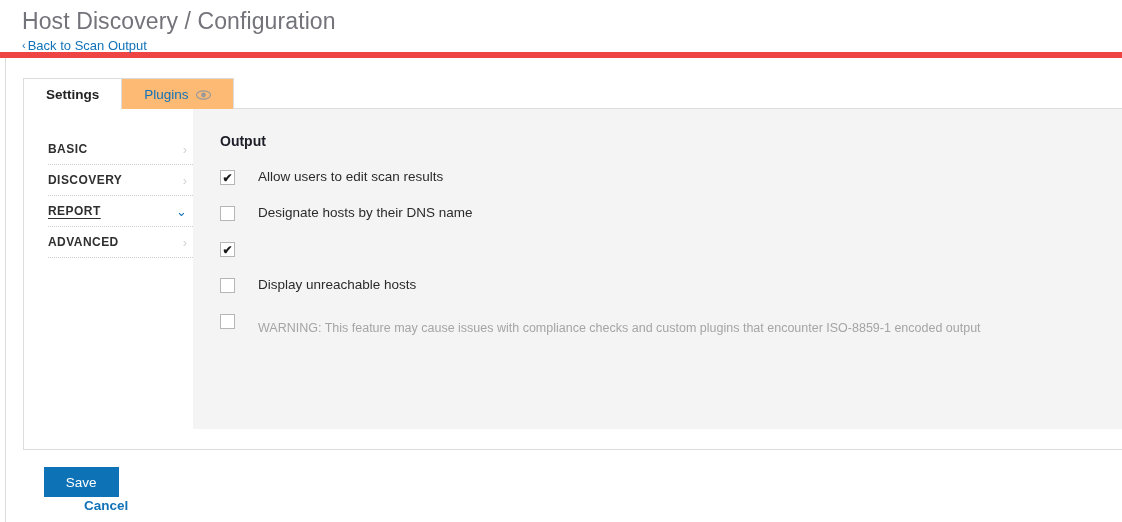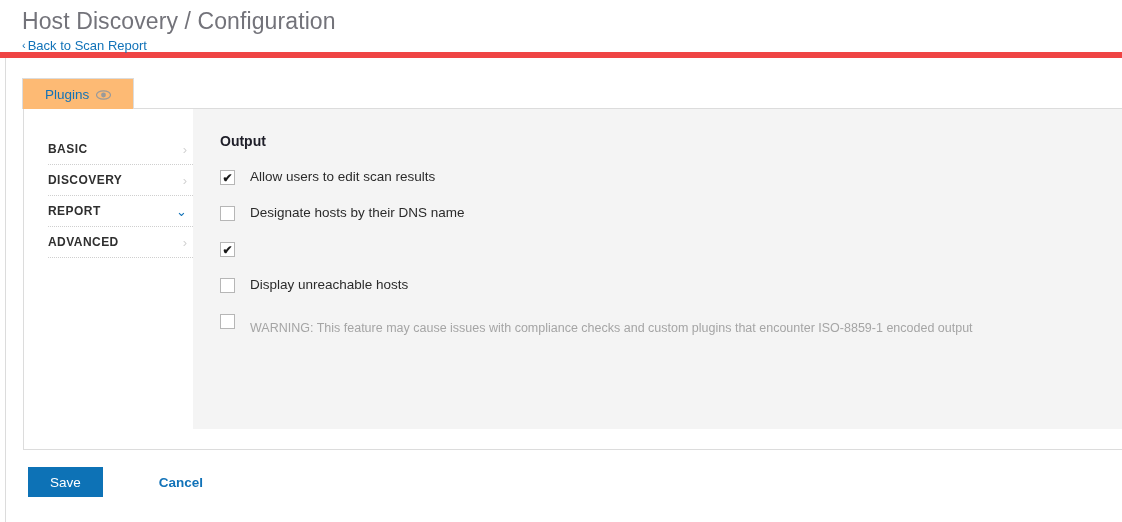--- a/index.html
+++ b/index.html
@@ -128,20 +128,21 @@
     cursor: pointer;
   }
   .side-item:first-child { border-top: none; }
   .side-label {
     font-size: 12px;
     font-weight: bold;
     letter-spacing: 0.45px;
     color: #2f2f2f;
   }
   .side-item.active .side-label {
+    text-decoration: underline;
     text-underline-offset: 3px;
   }
   .chevron-right {
     color: #d2d2d2;
     font-size: 13px;
     line-height: 1;
   }
   .chevron-down {
     color: #1172b8;
     font-size: 13px;
@@ -179,41 +180,42 @@
     cursor: pointer;
   }
   .cb .mark {
     display: none;
     color: #1a1a1a;
     font-size: 12px;
     line-height: 1;
     font-weight: bold;
   }
   .cb.checked .mark { display: block; }
-  .option-texts { margin-left: 15px; }
+  .option-texts { margin-left: 23px; }
   .option-label {
     font-size: 13.5px;
     color: #2b2b2b;
     line-height: 16px;
     cursor: default;
   }
   .option-warning {
     font-size: 12.5px;
     color: #a5a5a5;
     line-height: 16px;
     margin-top: 7px;
   }
 
   
   .footer {
     position: absolute;
     left: 22px;
     top: 409px;
     display: flex;
     align-items: center;
+    flex-direction: column;
   }
   .btn-save {
     background: #0d72b6;
     color: #ffffff;
     font-size: 13.5px;
     border: none;
     height: 30px;
     padding: 0 22px;
     cursor: pointer;
     font-family: "Liberation Sans", sans-serif;
@@ -228,27 +230,30 @@
     font-family: "Liberation Sans", sans-serif;
     font-weight: bold;
   }
 </style>
 </head>
 <body>
 
 <div class="page-header">
   <h1 class="page-title">Host Discovery / Configuration</h1>
   <a class="back-link">
-    <span class="chev">‹</span><span>Back to Scan Report</span>
+    <span class="chev">‹</span><span>Back to Scan Output</span>
   </a>
 </div>
 
 <div class="page-body">
 
   <div class="tabs">
+    <div class="tab active">
+      <span>Settings</span>
+    </div>
     <div class="tab inactive">
       <span>Plugins</span>
       <span class="eye-icon">
         <svg width="15" height="10" viewBox="0 0 15 10" aria-hidden="true">
           <ellipse cx="7.5" cy="5" rx="7" ry="4.2" fill="none" stroke="#9a9a9a" stroke-width="1.2"></ellipse>
           <circle cx="7.5" cy="5" r="2.4" fill="#9a9a9a"></circle>
         </svg>
       </span>
     </div>
   </div>

